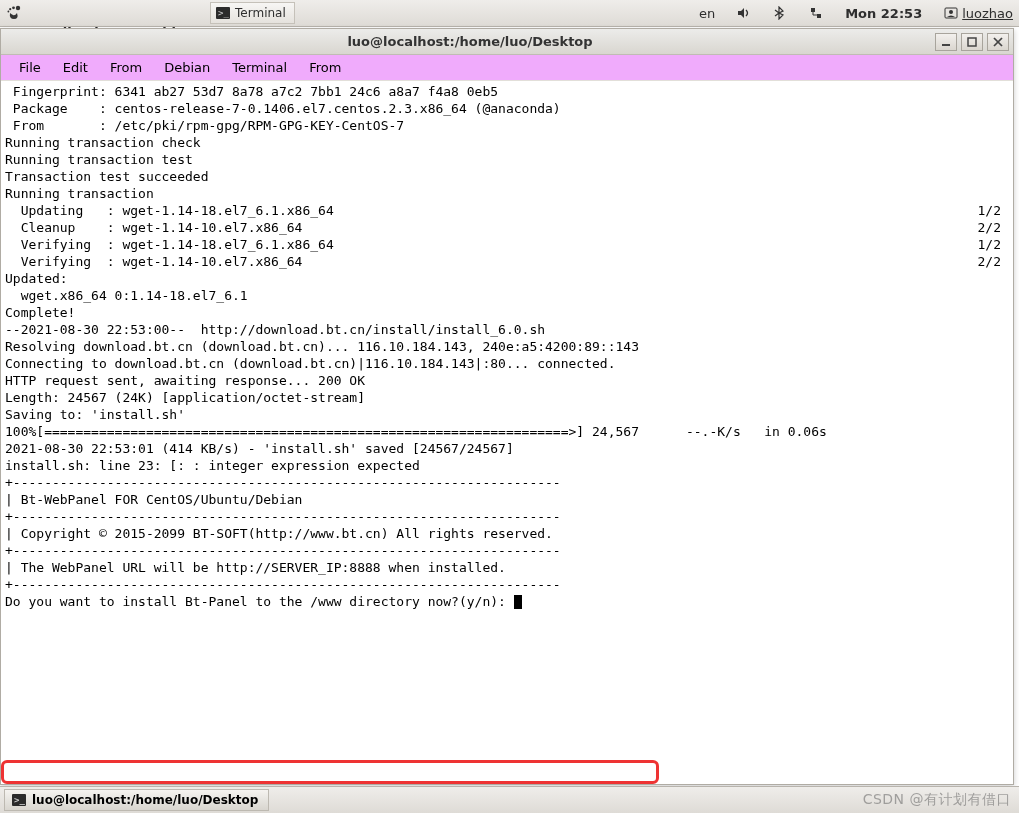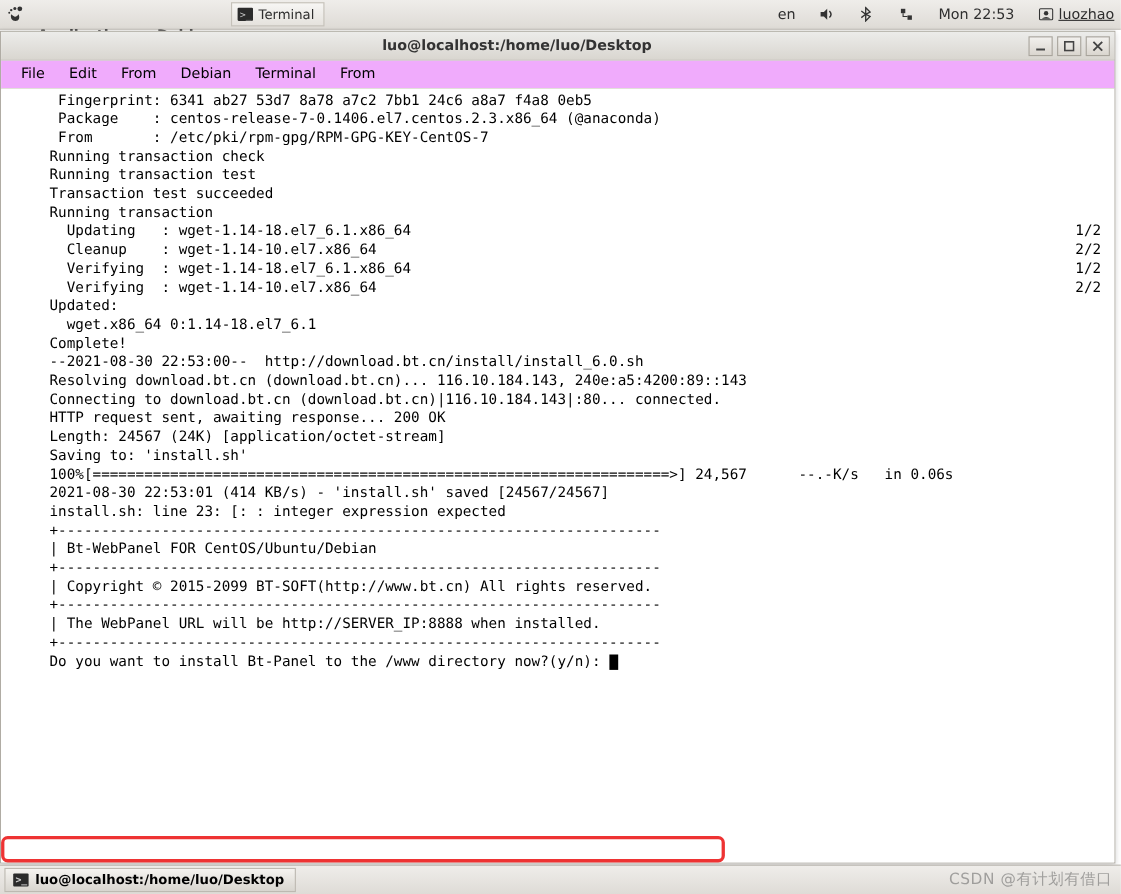--- a/index.html
+++ b/index.html
@@ -68,21 +68,21 @@
   font-family: "DejaVu Sans Mono", "Liberation Mono", monospace;
   font-size: 13px;
   line-height: 17px;
   white-space: pre;
   padding: 2px 4px 4px 4px;
   color: #000;
   background: #fff;
   height: calc(100% - 52px);
   overflow: hidden;
 }
-.term-line { white-space: pre; margin-left: 40px; }
+.term-line { white-space: pre; }
 .rcol { position:absolute; right:8px; }
 .highlight-box {
   position:absolute;
   border: 3px solid #e33;
   border-radius: 6px;
   pointer-events:none;
 }
 .prompt-cursor {
   display:inline-block; width:8px; height:14px;
   background:#000; vertical-align:text-bottom;
@@ -149,21 +149,21 @@
           <path d="M6 1v12l4-4-4-2 4-2-4-4z M2 4l4 3M2 10l4-3" stroke="#333" fill="none" stroke-width="1.2"></path>
         </svg>
     </span>
     <span class="tray-icon">
       <svg viewBox="0 0 14 14">
           <rect x="2" y="2" width="4" height="4" fill="#333"></rect>
           <rect x="8" y="8" width="4" height="4" fill="#333"></rect>
           <path d="M4 6v3h4" stroke="#333" fill="none"></path>
         </svg>
     </span>
-    <span style="font-weight:normal;">Mon 22:53</span>
+    <span style="font-weight:bold;">Mon 22:53</span>
     <span style="display:flex;align-items:center;gap:4px;text-decoration:underline;">
       <span class="tray-icon">
         <svg viewBox="0 0 14 14">
             <rect x="1" y="2" width="12" height="10" rx="1" fill="none" stroke="#333"></rect>
             <circle cx="7" cy="6" r="2" fill="#333"></circle>
             <path d="M3 11 Q7 8 11 11" fill="#333"></path>
           </svg>
       </span>
       <span>luozhao</span>
     </span>

